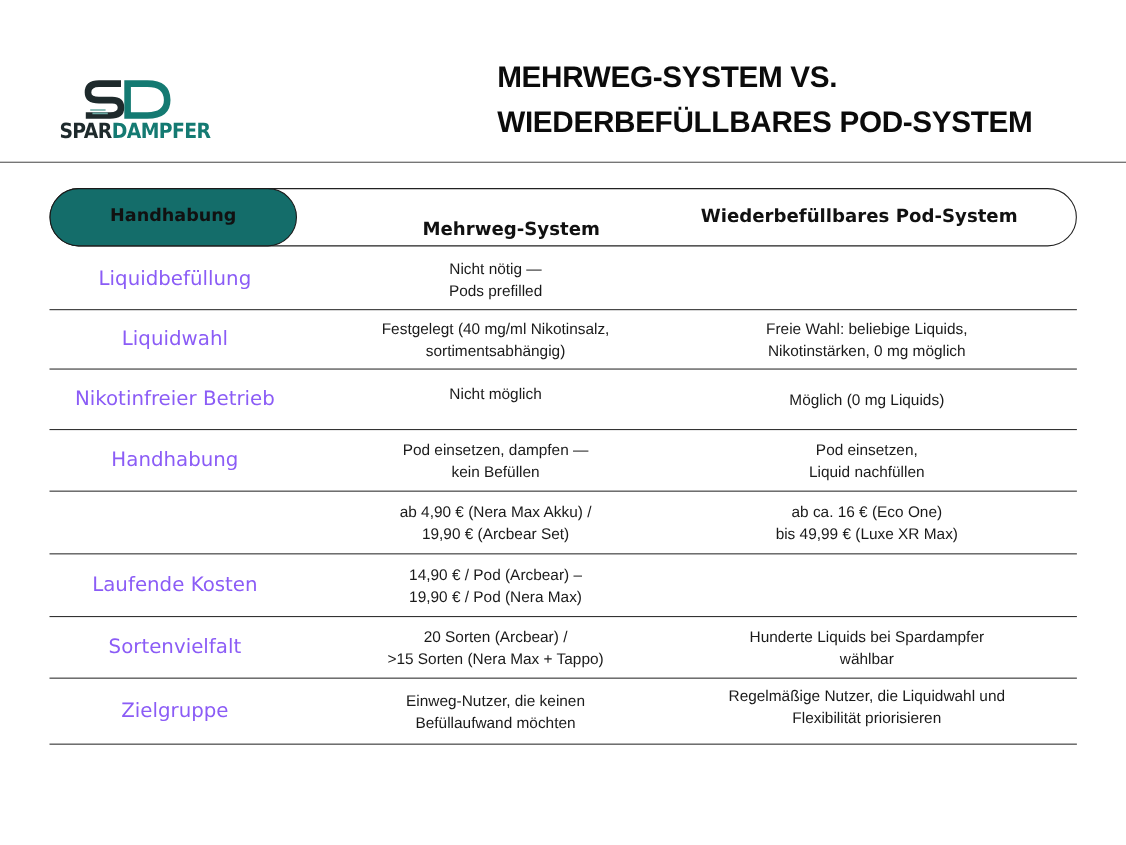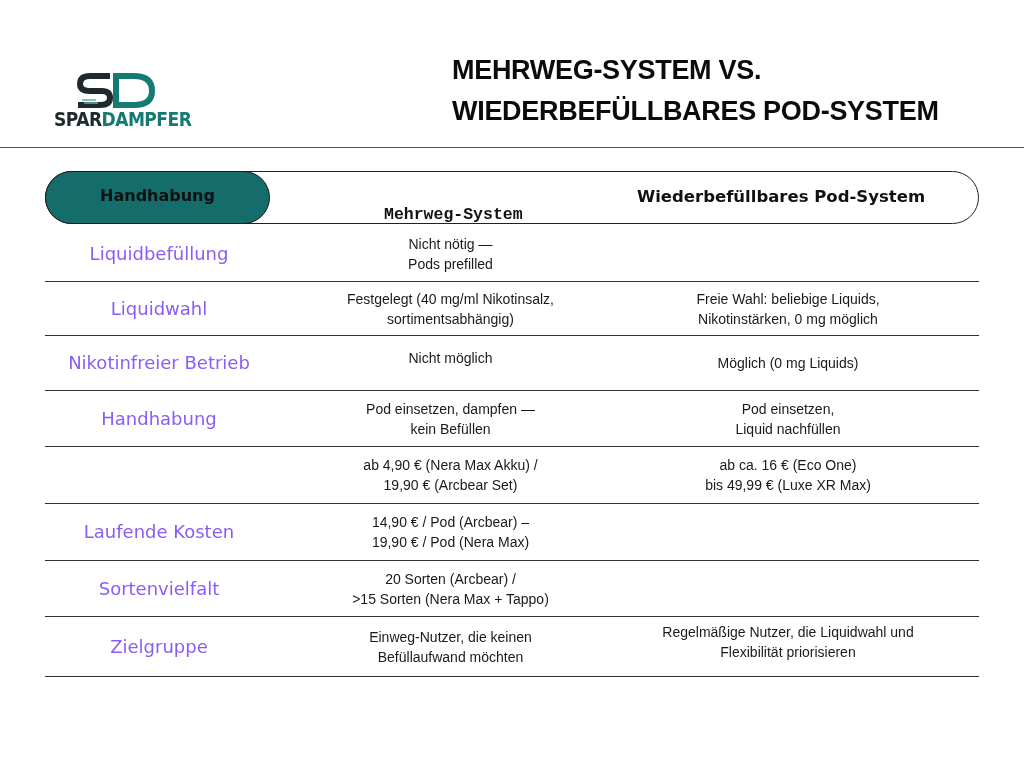--- a/index.html
+++ b/index.html
@@ -17,21 +17,21 @@
     font-size: 27px; line-height: 41px; color: #0b0b0b; letter-spacing: -0.3px; }
 
   .top-rule { position: absolute; left: 0; top: 147px; width: 1024px; height: 1px; background: #555; }
 
   .header { position: absolute; left: 45px; top: 171px; width: 934px; height: 53px; border: 1.3px solid #222;
     border-radius: 27px; }
   .pill { position: absolute; left: -1px; top: -1px; width: 225px; height: 53px; background: #146d6a;
     border: 1.3px solid #1a1a1a; border-radius: 27px; display: flex; align-items: center; justify-content: center;
     font-family: "DejaVu Sans", sans-serif; font-weight: bold; font-size: 16px; color: #111; padding-bottom: 4px; }
   .h-col { position: absolute; font-family: "DejaVu Sans", sans-serif; font-weight: bold; font-size: 16.5px; color: #111; white-space: nowrap; }
-  .h-col.c2 { left: 338px; top: 33px; font-family: Liberation Mono, monospace; }
+  .h-col.c2 { left: 338px; top: 27px; }
   .h-col.c3 { left: 591px; top: 15px; }
 
   .table { position: absolute; left: 45px; top: 226px; width: 934px; }
   .row { position: relative; border-bottom: 1.3px solid #333; }
   .cell { position: absolute; top: 0; bottom: 0; display: flex; align-items: center; justify-content: center;
     text-align: center; font-size: 14px; line-height: 20px; color: #1a1a1a; }
   .cell.c1 { left: 0; width: 228px; font-weight: normal; font-family: "DejaVu Sans", sans-serif; font-size: 18px; color: #8b5cf6; }
   .cell.c2 { left: 268px; width: 275px; justify-content: center; }
   .cell.c3 { left: 578px; width: 330px; }
   .cell span { display: block; white-space: pre-line; }
@@ -128,20 +128,24 @@
       </div>
   </div>
   <div class="row" style="height:56px">
     <div class="cell c1">
         <span>Sortenvielfalt</span>
       </div>
     <div class="cell c2">
         <span>20 Sorten (Arcbear) /
 &gt;15 Sorten (Nera Max + Tappo)</span>
       </div>
+    <div class="cell c3">
+        <span>Hunderte Liquids bei Spardampfer
+wählbar</span>
+      </div>
   </div>
   <div class="row" style="height:60px">
     <div class="cell c1">
         <span>Zielgruppe</span>
       </div>
     <div class="cell c2">
         <span>Einweg-Nutzer, die keinen
 Befüllaufwand möchten</span>
       </div>
     <div class="cell c3" style="padding-bottom:10px">

